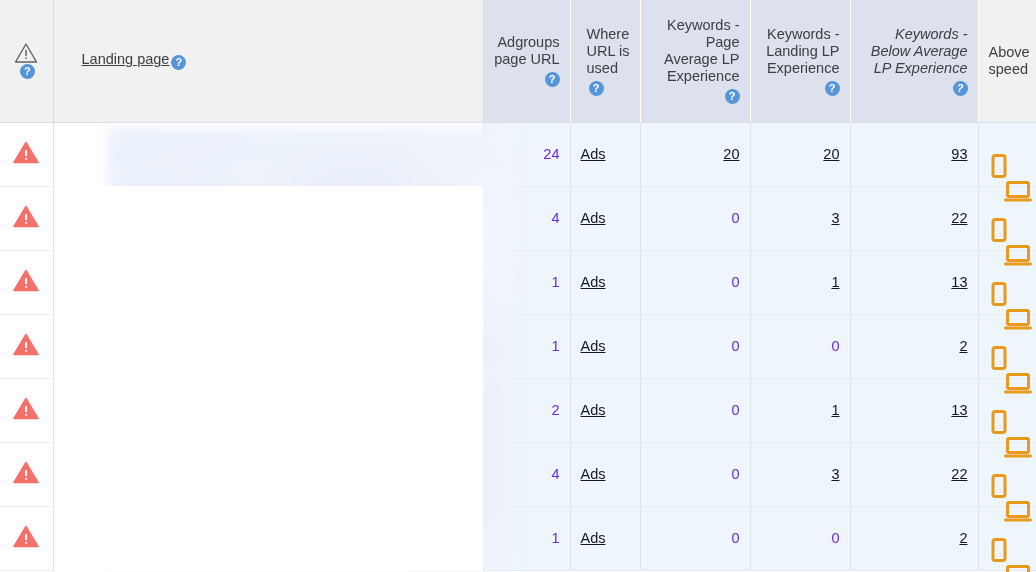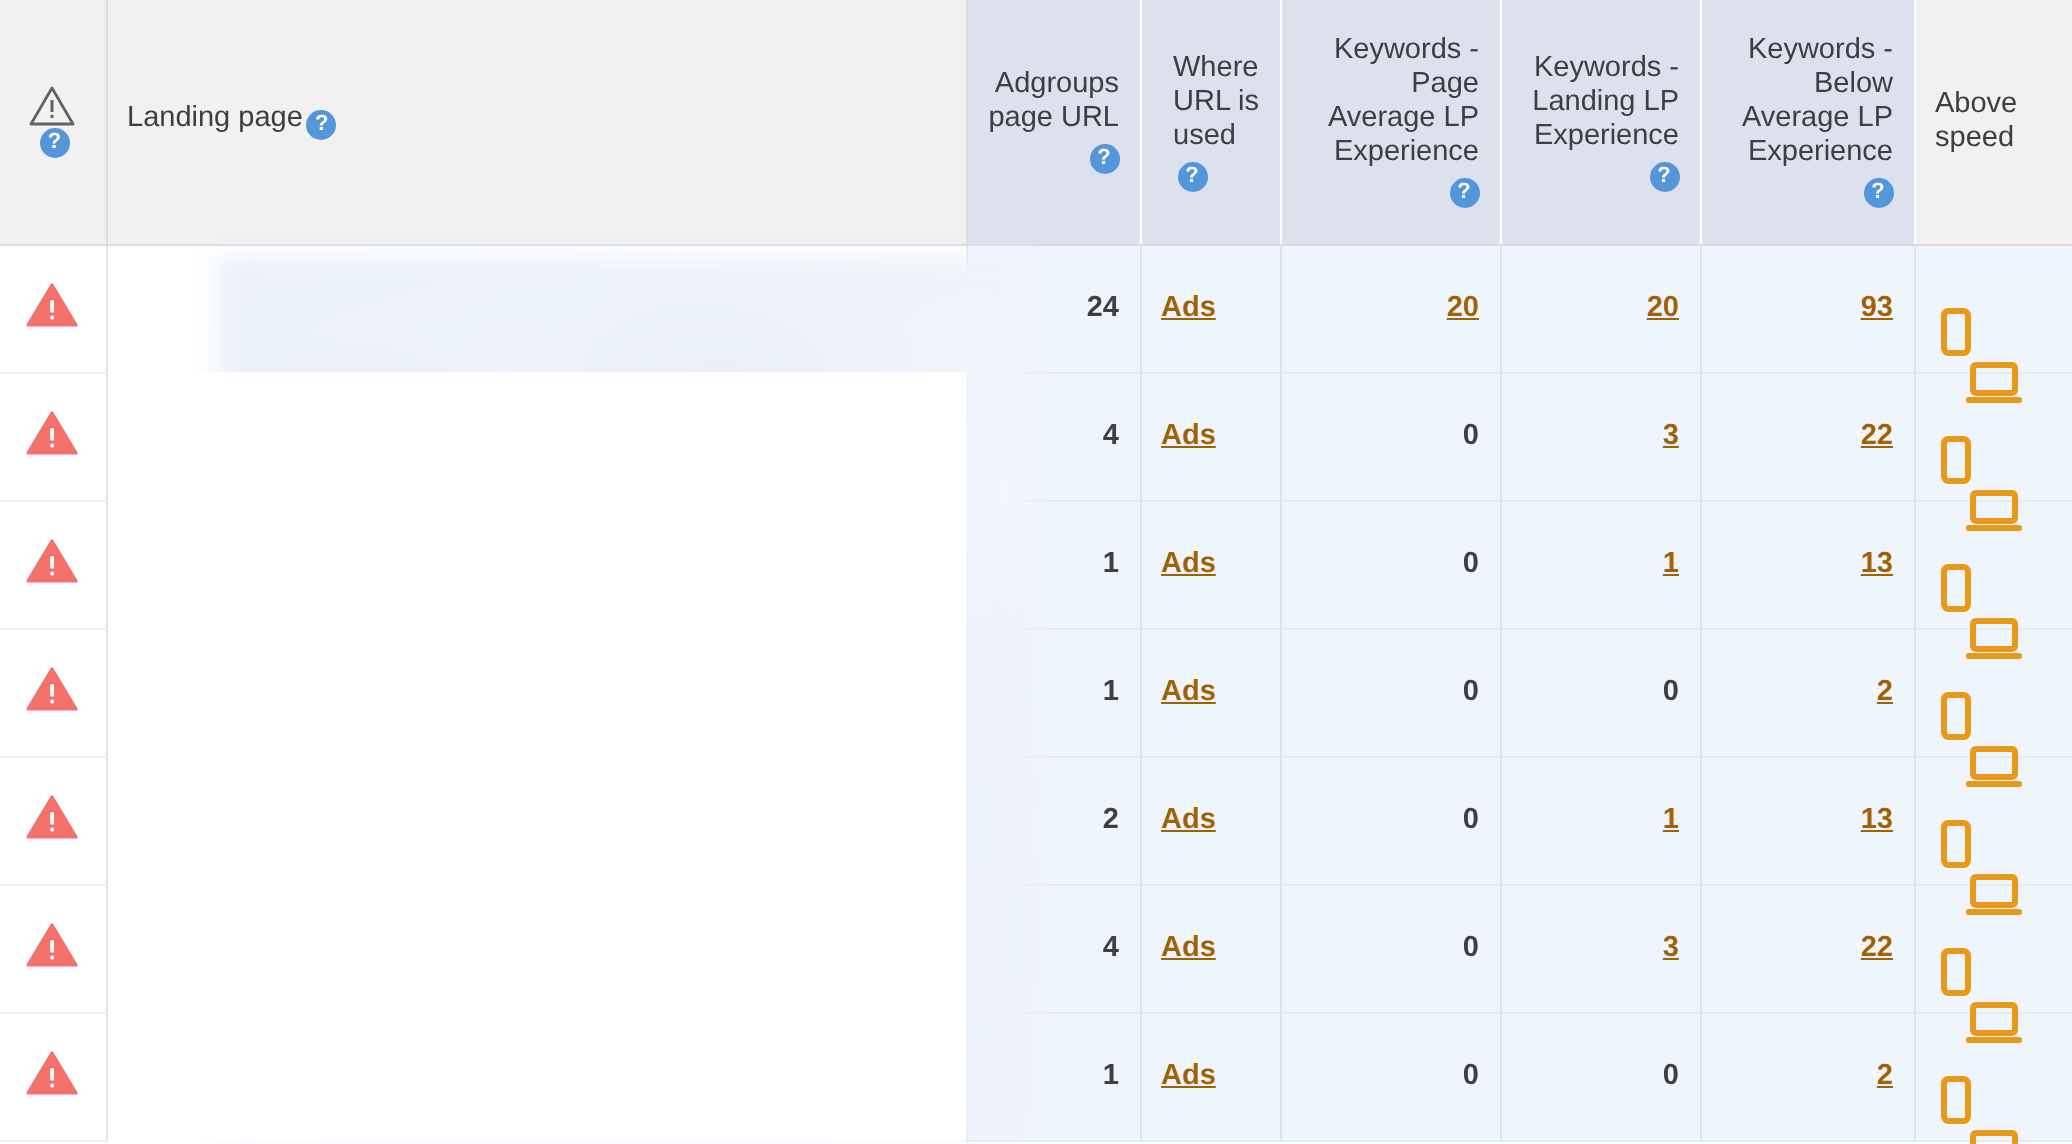--- a/index.html
+++ b/index.html
@@ -33,42 +33,43 @@
   th.h-alert {
     background: #f1f1f1;
     width: 53px;
     text-align: center;
     border-right: 1px solid #dcdcdc;
   }
   th.h-landing {
     background: #f1f1f1;
     width: 430px;
     text-align: left;
-    padding-left: 10px;
+    padding-left: 28px;
     border-right: 1px solid #dcdcdc;
+    text-decoration: underline;
   }
   th.h-metric {
     background: #dde1ed;
     text-align: right;
     padding: 0 10px;
     line-height: 17px;
   }
   th.h-pagespeed {
     background: #f1f1f1;
     text-align: left;
     padding-left: 10px;
     line-height: 17px;
     border-right: none;
     width: 79px;
   }
   .c-adgroups { width: 87px; }
   .c-where    { width: 70px; }
   .c-above    { width: 110px; }
   .c-avg      { width: 100px; }
-  .c-below    { width: 107px; }
+  .c-below    { width: 128px; font-style: italic; }
 
   .hdr-label { display: inline; }
 
   
   .help {
     display: inline-block;
     width: 15px; height: 15px;
     border-radius: 50%;
     background: #5596d8;
     color: #ffffff;
@@ -116,26 +117,25 @@
   }
   td.cell-num { text-align: right; padding-right: 10px; }
   td.cell-where { text-align: left; padding-left: 10px; }
   td.cell-speed {
     text-align: left;
     padding-left: 6px;
     border-right: none;
   }
 
   a.link {
-    color: #a16207;
+    color: #0f172a;
     text-decoration: underline;
     cursor: pointer;
-    font-weight: bold;
-  }
-  .plain { color: #404040; font-weight: bold; }
+  }
+  .plain { color: #6d28d9; }
 
   
   .redact-layer {
     position: absolute;
     left: 54px; top: 5px;
     width: 406px; height: 440px;
     background:
       radial-gradient(ellipse 180px 120px at 18% 28%, #e2e9f7 0%, rgba(226,233,247,0) 70%),
       radial-gradient(ellipse 160px 110px at 62% 18%, #e7edf8 0%, rgba(231,237,248,0) 72%),
       radial-gradient(ellipse 200px 140px at 82% 62%, #eef3fb 0%, rgba(238,243,251,0) 75%),

